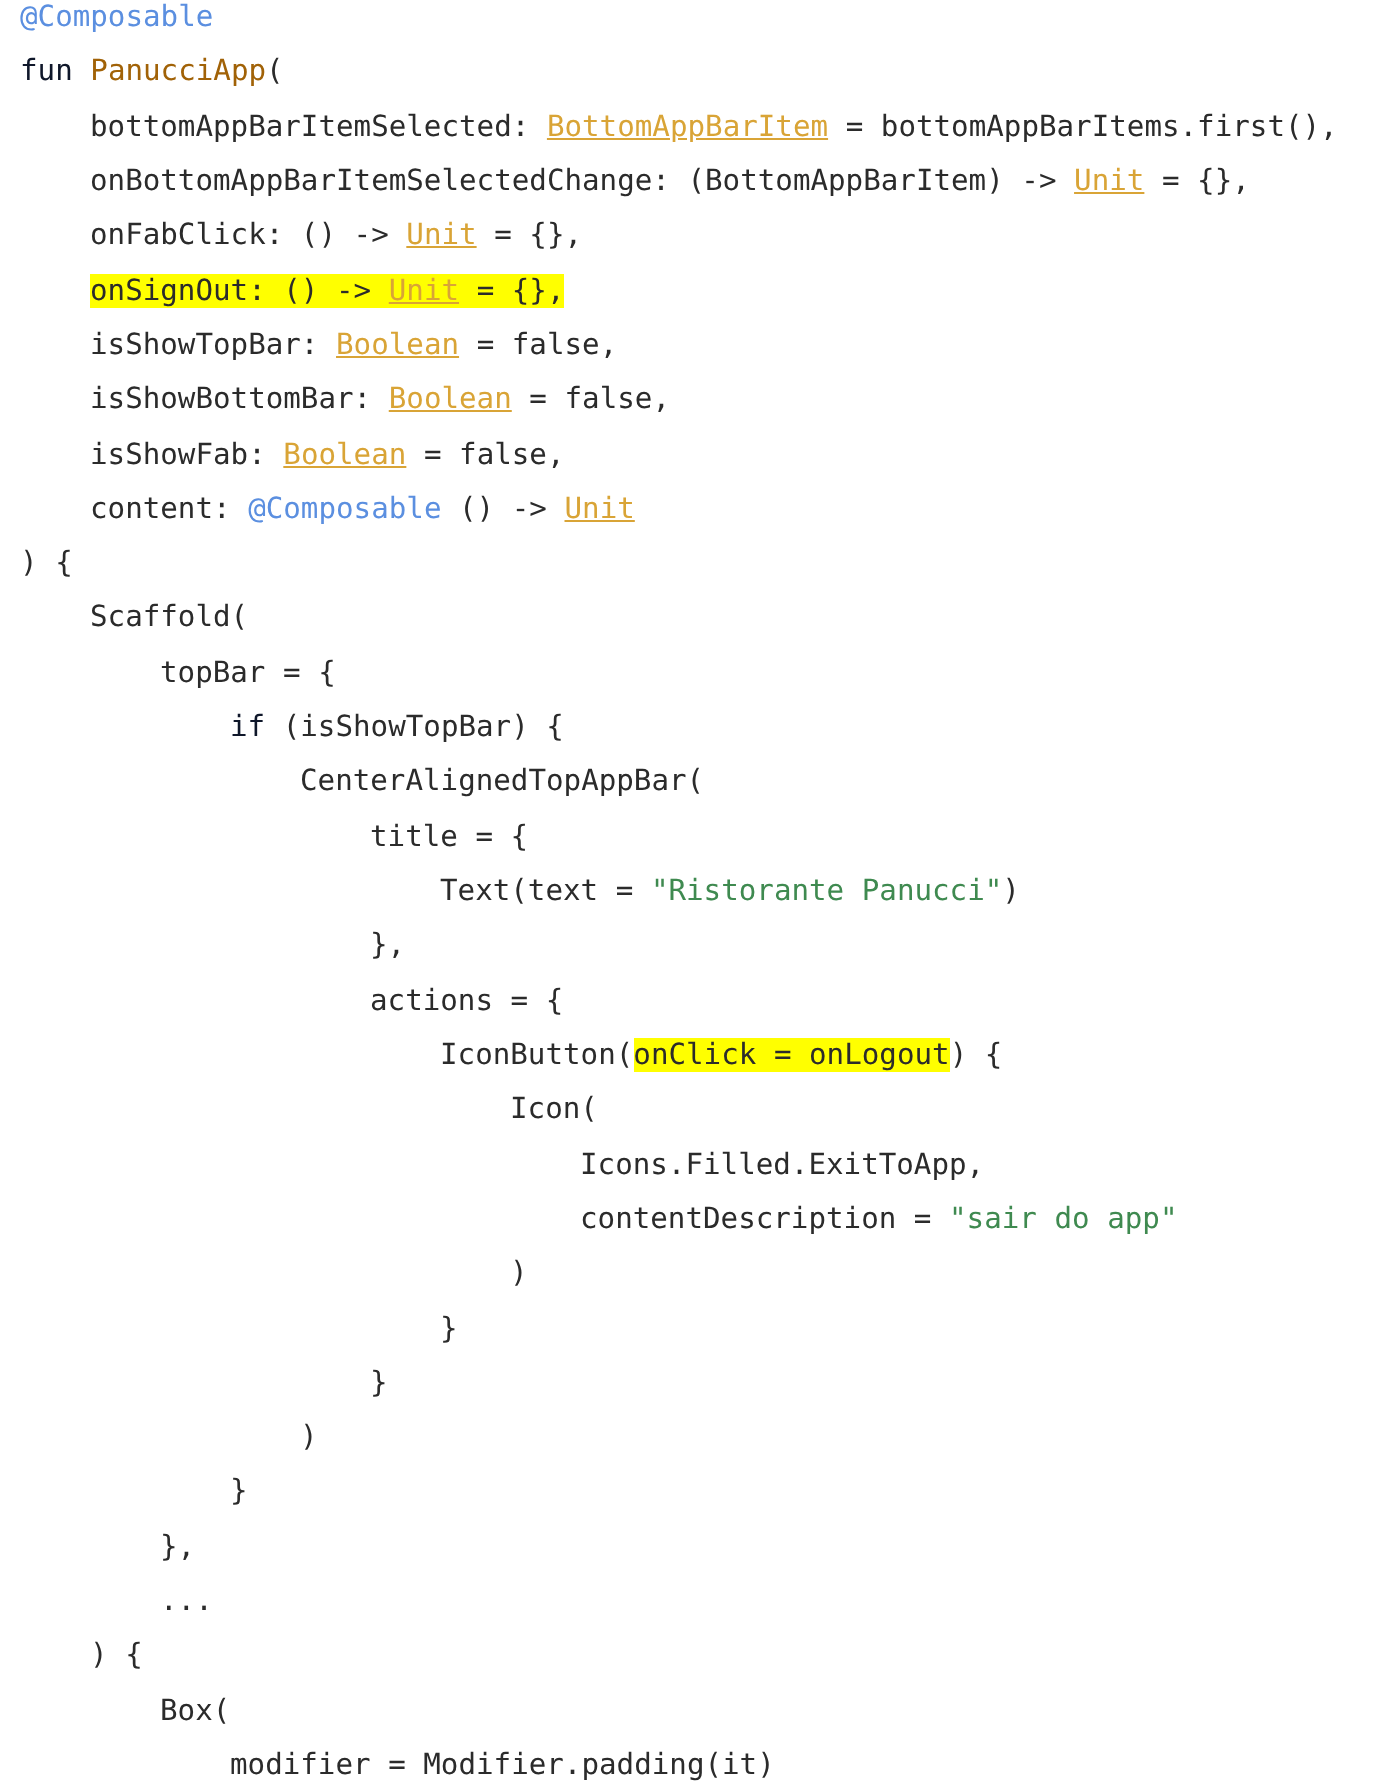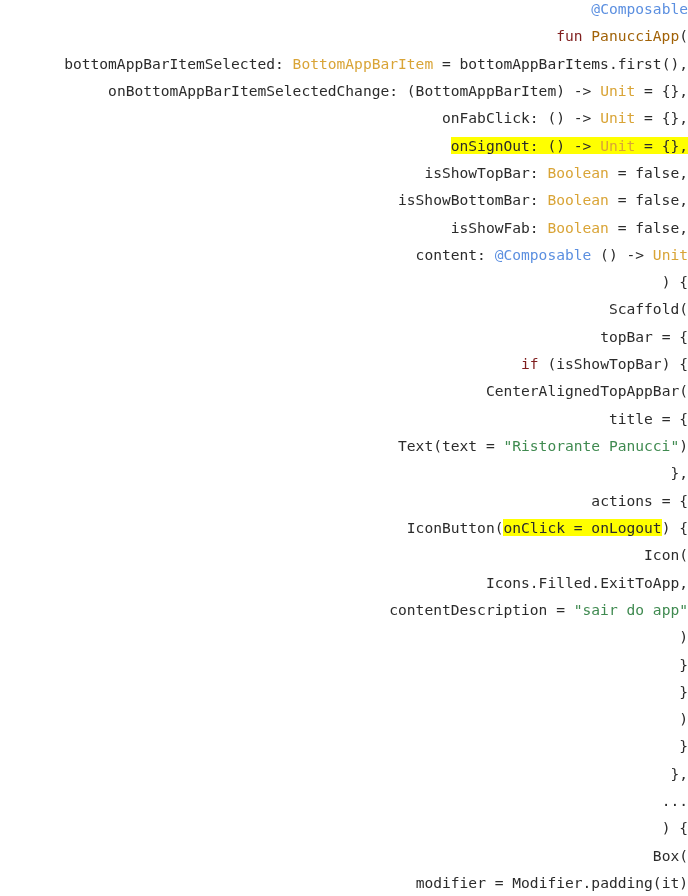--- a/index.html
+++ b/index.html
@@ -12,21 +12,20 @@
     height: 896px;
     overflow: hidden;
     font-family: "DejaVu Sans Mono", monospace;
   }
   #code-viewer {
     position: relative;
     width: 688px;
     height: 896px;
     background: #ffffff;
     overflow: hidden;
-    text-align: right;
   }
   #code-block {
     position: absolute;
     left: 0;
     top: -5px;
     width: 688px;
     font-family: "DejaVu Sans Mono", monospace;
     font-size: 14.6px;
     line-height: 27.32px;
     color: #2b2b2b;
@@ -34,24 +33,24 @@
     letter-spacing: 0px;
   }
   .code-line {
     height: 27.32px;
     padding-left: 10px;
     box-sizing: border-box;
     white-space: pre;
   }
   .tok { white-space: pre; }
   .tok-plain     { color: #2b2b2b; }
-  .tok-keyword   { color: #7f1d1d; }
+  .tok-keyword   { color: #0f172a; }
   .tok-function  { color: #a16207; }
   .tok-annotation{ color: #5b8fe0; }
-  .tok-type      { color: #d9a436; }
+  .tok-type      { color: #d9a436; text-decoration: underline; }
   .tok-string    { color: #3f8a50; }
   .hl {
     background: #ffff00;
   }
 </style>
 </head>
 <body>
 
 <div id="code-viewer">
   <div id="code-block"><div class="code-line" style="padding-left: 10px;"><span><span class="tok tok-annotation">@Composable</span></span></div><div class="code-line" style="padding-left: 10px;"><span><span class="tok tok-keyword">fun </span><span class="tok tok-function">PanucciApp</span><span class="tok tok-plain">(</span></span></div><div class="code-line" style="padding-left: 45px;"><span><span class="tok tok-plain">bottomAppBarItemSelected: </span><span class="tok tok-type">BottomAppBarItem</span><span class="tok tok-plain"> = bottomAppBarItems.first(),</span></span></div><div class="code-line" style="padding-left: 45px;"><span><span class="tok tok-plain">onBottomAppBarItemSelectedChange: (BottomAppBarItem) -&gt; </span><span class="tok tok-type">Unit</span><span class="tok tok-plain"> = {},</span></span></div><div class="code-line" style="padding-left: 45px;"><span><span class="tok tok-plain">onFabClick: () -&gt; </span><span class="tok tok-type">Unit</span><span class="tok tok-plain"> = {},</span></span></div><div class="code-line" style="padding-left: 45px;"><span class="hl"><span class="tok tok-plain">onSignOut: () -&gt; </span><span class="tok tok-type">Unit</span><span class="tok tok-plain"> = {},</span></span></div><div class="code-line" style="padding-left: 45px;"><span><span class="tok tok-plain">isShowTopBar: </span><span class="tok tok-type">Boolean</span><span class="tok tok-plain"> = </span><span class="tok tok-constant">false</span><span class="tok tok-plain">,</span></span></div><div class="code-line" style="padding-left: 45px;"><span><span class="tok tok-plain">isShowBottomBar: </span><span class="tok tok-type">Boolean</span><span class="tok tok-plain"> = </span><span class="tok tok-constant">false</span><span class="tok tok-plain">,</span></span></div><div class="code-line" style="padding-left: 45px;"><span><span class="tok tok-plain">isShowFab: </span><span class="tok tok-type">Boolean</span><span class="tok tok-plain"> = </span><span class="tok tok-constant">false</span><span class="tok tok-plain">,</span></span></div><div class="code-line" style="padding-left: 45px;"><span><span class="tok tok-plain">content: </span><span class="tok tok-annotation">@Composable</span><span class="tok tok-plain"> () -&gt; </span><span class="tok tok-type">Unit</span></span></div><div class="code-line" style="padding-left: 10px;"><span><span class="tok tok-plain">) {</span></span></div><div class="code-line" style="padding-left: 45px;"><span><span class="tok tok-plain">Scaffold(</span></span></div><div class="code-line" style="padding-left: 80px;"><span><span class="tok tok-plain">topBar = {</span></span></div><div class="code-line" style="padding-left: 115px;"><span><span class="tok tok-keyword">if</span><span class="tok tok-plain"> (isShowTopBar) {</span></span></div><div class="code-line" style="padding-left: 150px;"><span><span class="tok tok-plain">CenterAlignedTopAppBar(</span></span></div><div class="code-line" style="padding-left: 185px;"><span><span class="tok tok-plain">title = {</span></span></div><div class="code-line" style="padding-left: 220px;"><span><span class="tok tok-plain">Text(text = </span><span class="tok tok-string">"Ristorante Panucci"</span><span class="tok tok-plain">)</span></span></div><div class="code-line" style="padding-left: 185px;"><span><span class="tok tok-plain">},</span></span></div><div class="code-line" style="padding-left: 185px;"><span><span class="tok tok-plain">actions = {</span></span></div><div class="code-line" style="padding-left: 220px;"><span><span class="tok tok-plain">IconButton(</span><span class="tok tok-plain hl">onClick = onLogout</span><span class="tok tok-plain">) {</span></span></div><div class="code-line" style="padding-left: 255px;"><span><span class="tok tok-plain">Icon(</span></span></div><div class="code-line" style="padding-left: 290px;"><span><span class="tok tok-plain">Icons.Filled.ExitToApp,</span></span></div><div class="code-line" style="padding-left: 290px;"><span><span class="tok tok-plain">contentDescription = </span><span class="tok tok-string">"sair do app"</span></span></div><div class="code-line" style="padding-left: 255px;"><span><span class="tok tok-plain">)</span></span></div><div class="code-line" style="padding-left: 220px;"><span><span class="tok tok-plain">}</span></span></div><div class="code-line" style="padding-left: 185px;"><span><span class="tok tok-plain">}</span></span></div><div class="code-line" style="padding-left: 150px;"><span><span class="tok tok-plain">)</span></span></div><div class="code-line" style="padding-left: 115px;"><span><span class="tok tok-plain">}</span></span></div><div class="code-line" style="padding-left: 80px;"><span><span class="tok tok-plain">},</span></span></div><div class="code-line" style="padding-left: 80px;"><span><span class="tok tok-plain">...</span></span></div><div class="code-line" style="padding-left: 45px;"><span><span class="tok tok-plain">) {</span></span></div><div class="code-line" style="padding-left: 80px;"><span><span class="tok tok-plain">Box(</span></span></div><div class="code-line" style="padding-left: 115px;"><span><span class="tok tok-plain">modifier = Modifier.padding(it)</span></span></div></div>

